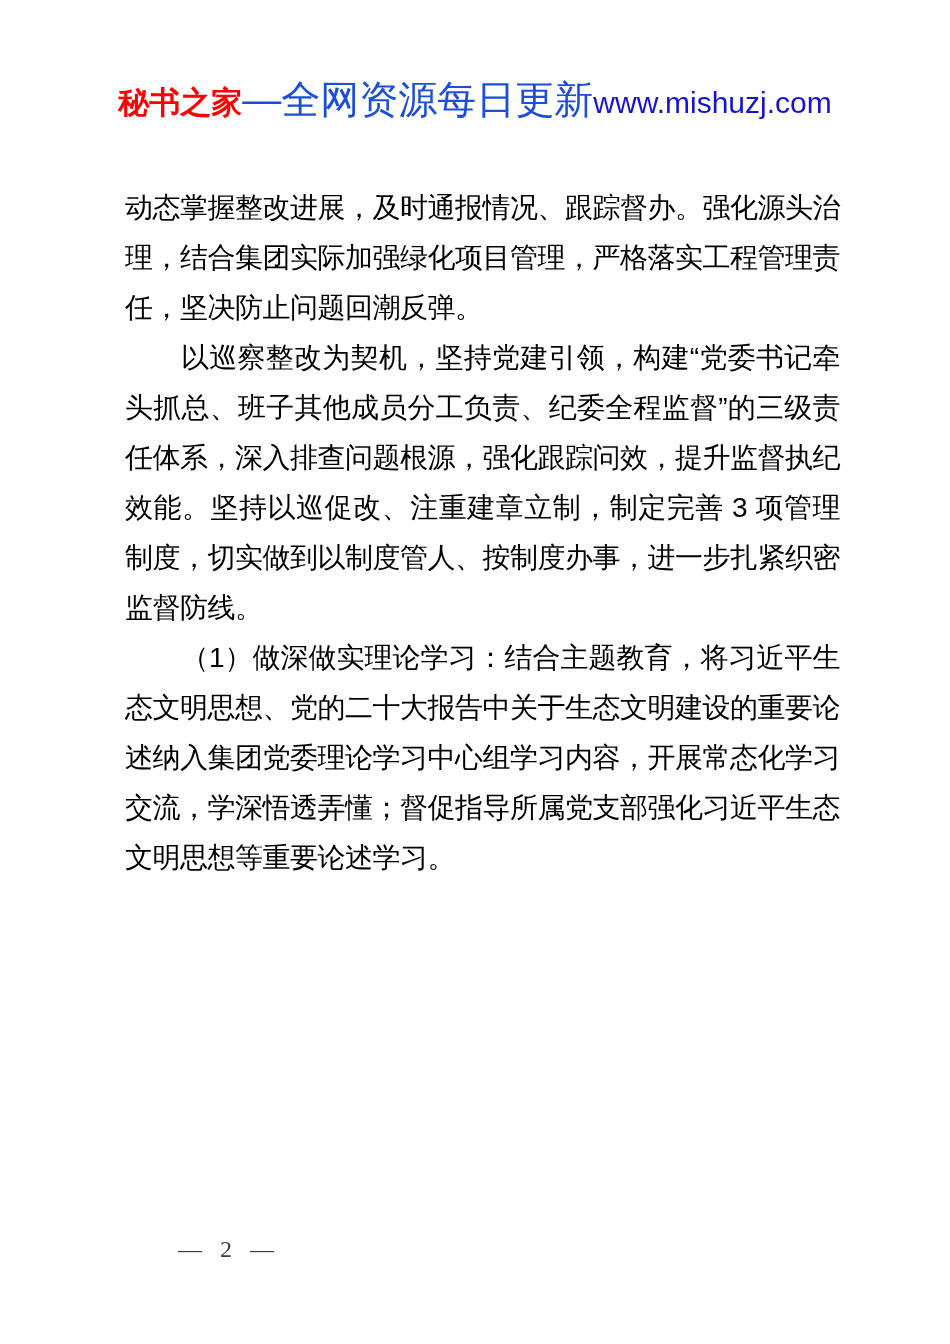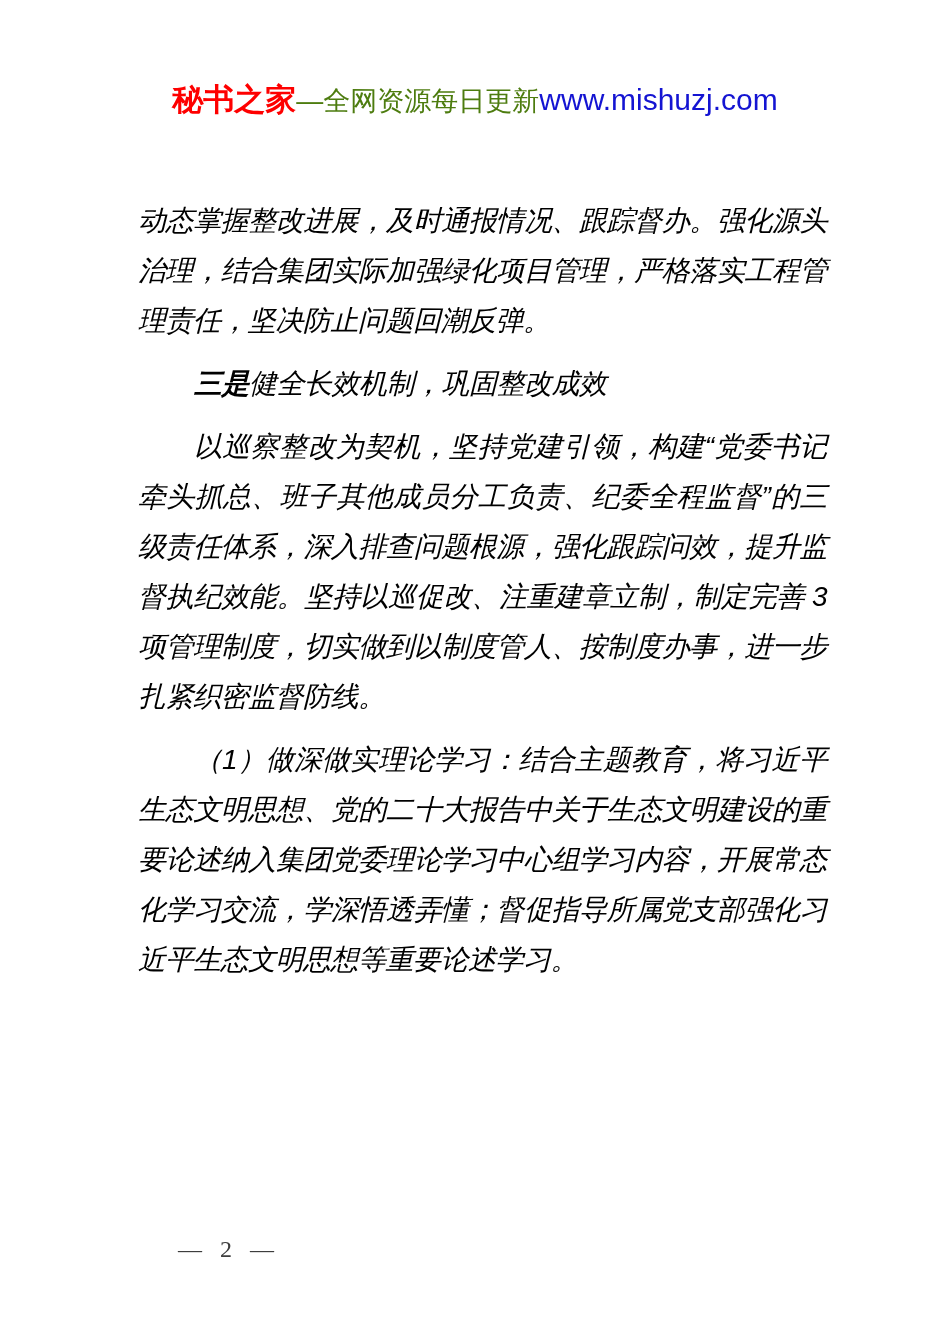--- a/index.html
+++ b/index.html
@@ -29,46 +29,45 @@
     text-align: center;
     line-height: 40px;
     white-space: nowrap;
     font-size: 29px;
   }
   .site-name {
     font-weight: bold;
     font-size: 31px;
   }
   .site-tagline {
-    color: #4d7c0f;
-    font-size: 27px;
+    color: #1d4ed8;
+    font-size: 39px;
   }
   .site-url {
     font-size: 30px;
     margin-left: 0;
     text-decoration: none;
   }
   
   .doc-body {
     position: absolute;
     left: 125px;
     top: 183px;
     width: 715px;
     font-size: 28px;
     line-height: 50px;
     letter-spacing: -0.5px;
     text-align: justify;
     text-justify: inter-character;
     color: #000000;
   }
   .doc-body p {
-    margin: 13px;
+    margin: 0;
     padding: 0;
     text-indent: 2em;
-    font-style: italic;
   }
   .doc-body p.continuation {
     text-indent: 0;
   }
   .bold-run {
     font-weight: bold;
   }
   p.heading-bold {
     font-weight: bold;
   }
@@ -90,21 +89,20 @@
 <div class="page">
 
   <div class="site-header">
     <span class="site-name" style="color:#fe0000;">秘书之家</span><span class="site-tagline">—全网资源每日更新</span><a class="site-url" href="#" style="color:#1414d2;">www.mishuzj.com</a>
   </div>
 
   <div class="doc-body">
 
     <p class="continuation">动态掌握整改进展，及时通报情况、跟踪督办。强化源头治理，结合集团实际加强绿化项目管理，严格落实工程管理责任，坚决防止问题回潮反弹。</p>
 
-    <p><span class="bold-run">三是</span><span>健全长效机制，巩固整改成效</span></p>
 
     <p>以巡察整改为契机，坚持党建引领，构建“党委书记牵头抓总、班子其他成员分工负责、纪委全程监督”的三级责任体系，深入排查问题根源，强化跟踪问效，提升监督执纪效能。坚持以巡促改、注重建章立制，制定完善 3 项管理制度，切实做到以制度管人、按制度办事，进一步扎紧织密监督防线。</p>
 
 
 
 
     <p>（1）做深做实理论学习：结合主题教育，将习近平生态文明思想、党的二十大报告中关于生态文明建设的重要论述纳入集团党委理论学习中心组学习内容，开展常态化学习交流，学深悟透弄懂；督促指导所属党支部强化习近平生态文明思想等重要论述学习。</p>
 
 
   </div>

